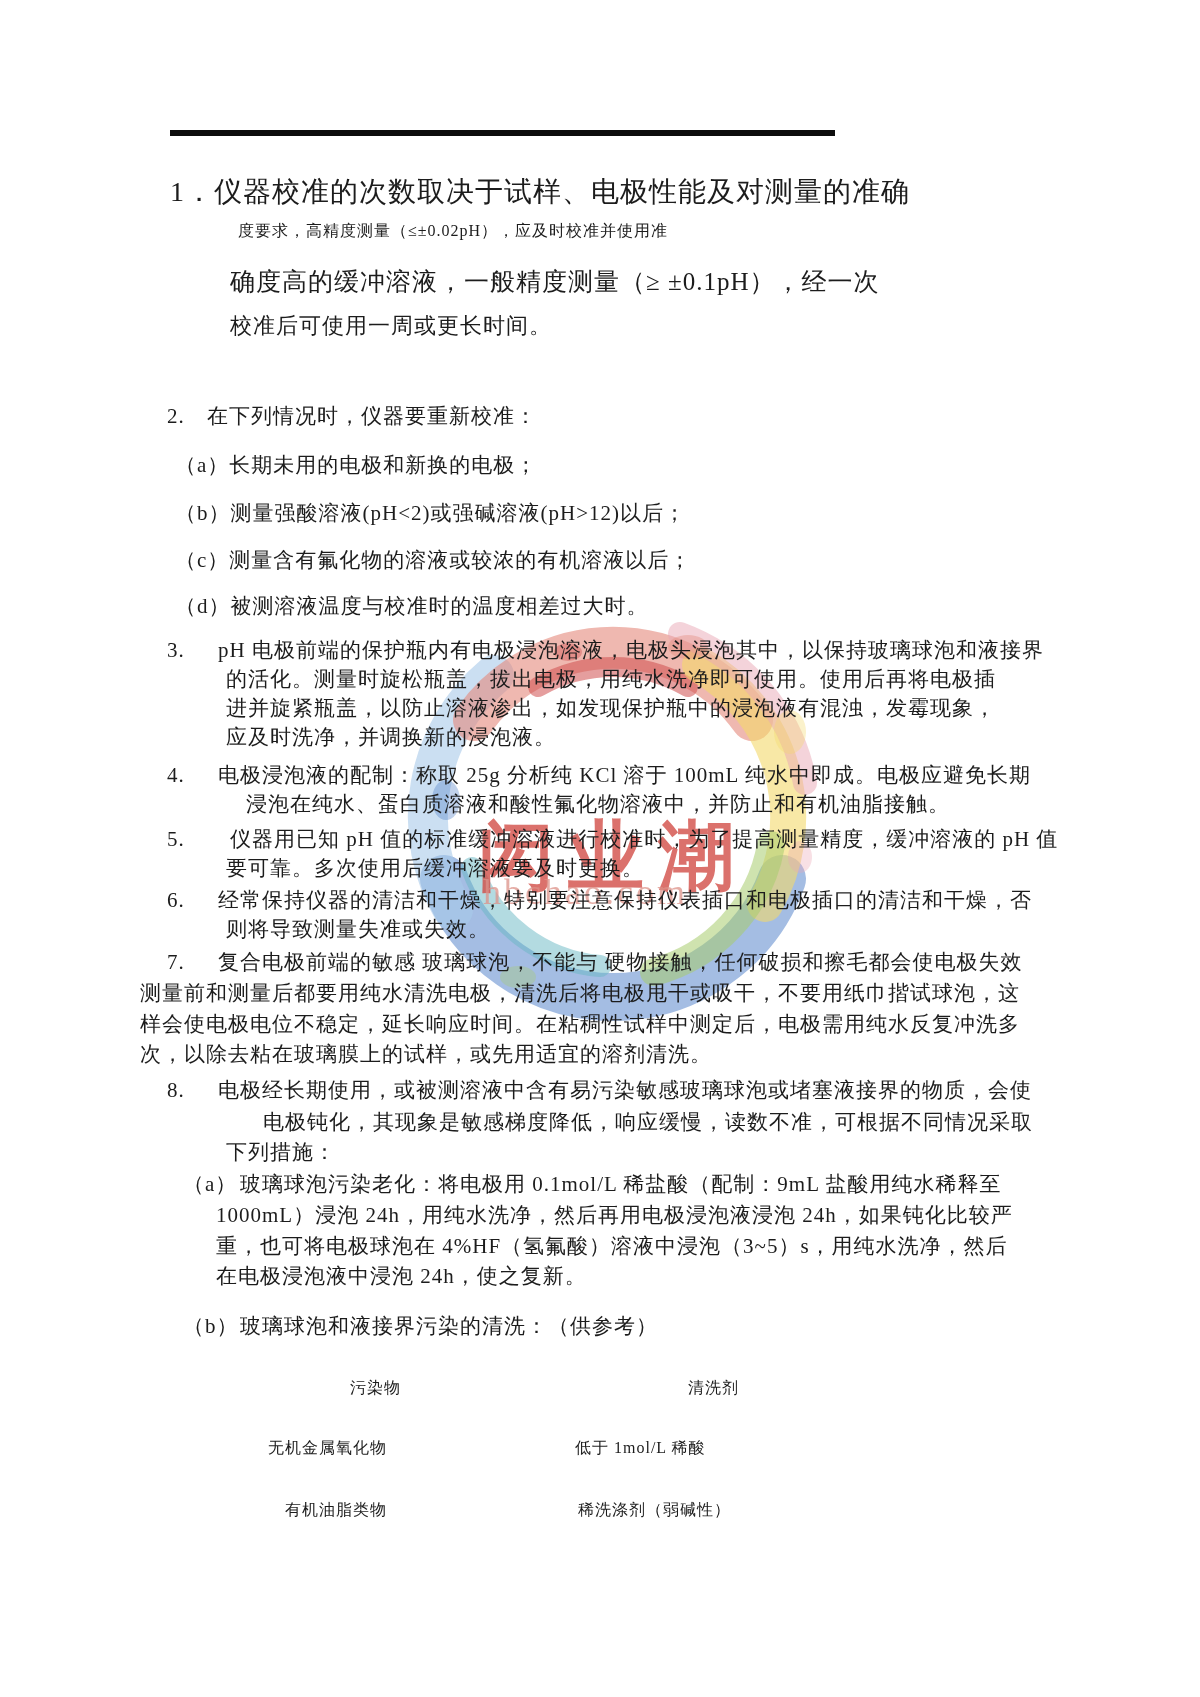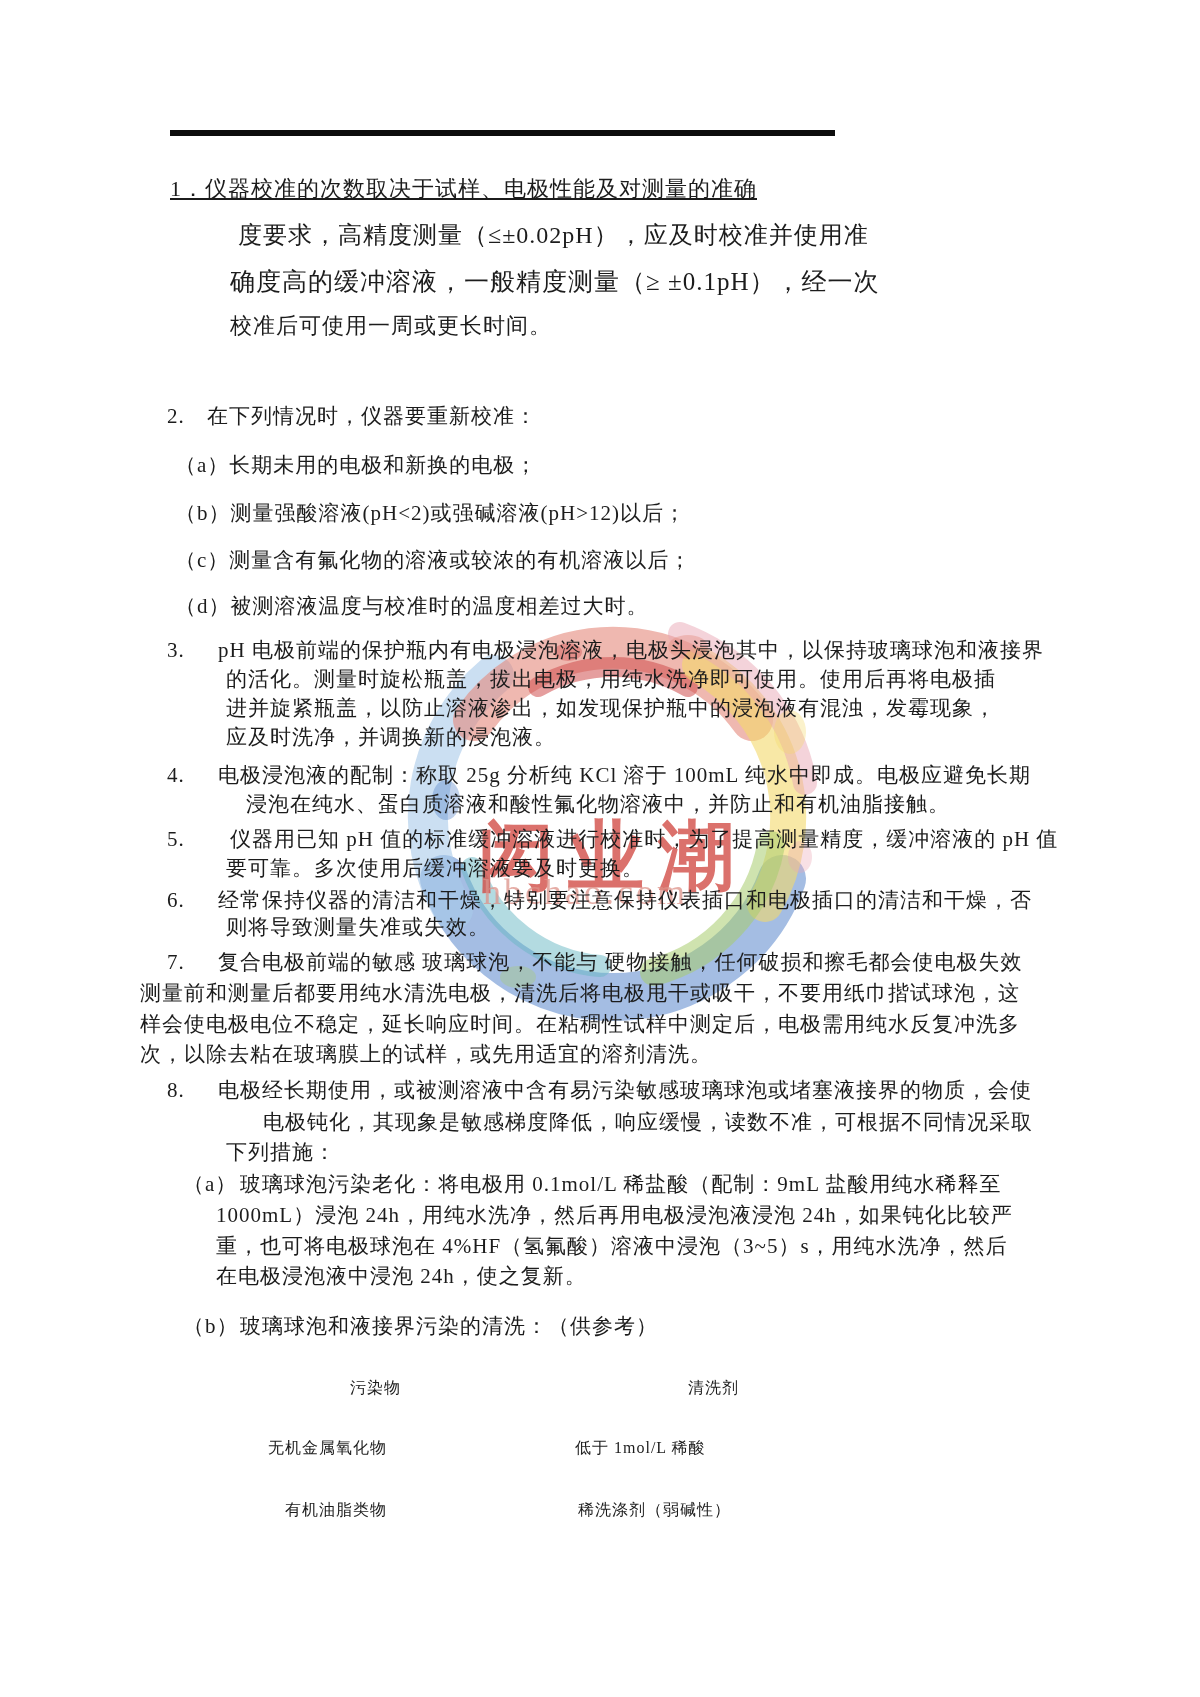--- a/index.html
+++ b/index.html
@@ -58,22 +58,22 @@
       <ellipse cx="402" cy="180" rx="16" ry="22" opacity="0.35" fill="#f3d96b"></ellipse>
       <ellipse cx="58" cy="248" rx="14" ry="20" opacity="0.35" fill="#4a7cc7"></ellipse>
       <ellipse cx="412" cy="305" rx="12" ry="16" opacity="0.35" fill="#eaa7b5"></ellipse>
       <ellipse cx="130" cy="425" rx="18" ry="11" opacity="0.35" fill="#a8cc6e"></ellipse>
     </g>
     <text x="225" y="330" text-anchor="middle" font-size="76" font-weight="bold" letter-spacing="14" opacity="0.78" font-family="Liberation Serif, DejaVu Serif, serif" fill="#d24a43">闳业潮</text>
     <text x="95" y="352" font-size="36" letter-spacing="3" opacity="0.75" font-family="Liberation Serif, DejaVu Serif, serif" fill="#dd9289">hbchao.com</text>
   </svg>
 
   <div id="body-lines">
-      <div class="t" style="left: 170px; top: 176px; font-size: 22px; text-decoration: underline;">1．仪器校准的次数取决于试样、电极性能及对测量的准确</div>
-      <div class="t" style="left: 238px; top: 222px; font-size: 24px;">度要求，高精度测量（≤±0.02pH），应及时校准并使用准</div>
+      <div class="t" style="left: 170px; top: 176px; font-size: 28px;">1．仪器校准的次数取决于试样、电极性能及对测量的准确</div>
+      <div class="t" style="left: 238px; top: 222px; font-size: 16px;">度要求，高精度测量（≤±0.02pH），应及时校准并使用准</div>
       <div class="t" style="left: 230px; top: 268px; font-size: 25px;">确度高的缓冲溶液，一般精度测量（≥ ±0.1pH），经一次</div>
       <div class="t" style="left: 230px; top: 313px; font-size: 22px;">校准后可使用一周或更长时间。</div>
       <div class="t" style="left: 167px; top: 404px;">2.</div>
       <div class="t" style="left: 207px; top: 404px;">在下列情况时，仪器要重新校准：</div>
       <div class="t" style="left: 175px; top: 453px;">（a）长期未用的电极和新换的电极；</div>
       <div class="t" style="left: 175px; top: 501px;">（b）测量强酸溶液(pH&lt;2)或强碱溶液(pH&gt;12)以后；</div>
       <div class="t" style="left: 175px; top: 548px;">（c）测量含有氟化物的溶液或较浓的有机溶液以后；</div>
       <div class="t" style="left: 175px; top: 594px;">（d）被测溶液温度与校准时的温度相差过大时。</div>
       <div class="t" style="left: 167px; top: 638px;">3.</div>
       <div class="t" style="left: 218px; top: 638px;">pH 电极前端的保护瓶内有电极浸泡溶液，电极头浸泡其中，以保持玻璃球泡和液接界</div>
@@ -81,21 +81,21 @@
       <div class="t" style="left: 226px; top: 696px;">进并旋紧瓶盖，以防止溶液渗出，如发现保护瓶中的浸泡液有混浊，发霉现象，</div>
       <div class="t" style="left: 226px; top: 725px;">应及时洗净，并调换新的浸泡液。</div>
       <div class="t" style="left: 167px; top: 763px;">4.</div>
       <div class="t" style="left: 218px; top: 763px;">电极浸泡液的配制：称取 25g 分析纯 KCl 溶于 100mL 纯水中即成。电极应避免长期</div>
       <div class="t" style="left: 226px; top: 792px; margin-left: 20px;">浸泡在纯水、蛋白质溶液和酸性氟化物溶液中，并防止和有机油脂接触。</div>
       <div class="t" style="left: 167px; top: 827px;">5.</div>
       <div class="t" style="left: 230px; top: 827px;">仪器用已知 pH 值的标准缓冲溶液进行校准时，为了提高测量精度，缓冲溶液的 pH 值</div>
       <div class="t" style="left: 226px; top: 856px;">要可靠。多次使用后缓冲溶液要及时更换。</div>
       <div class="t" style="left: 167px; top: 888px;">6.</div>
       <div class="t" style="left: 218px; top: 888px;">经常保持仪器的清洁和干燥，特别要注意保持仪表插口和电极插口的清洁和干燥，否</div>
-      <div class="t" style="left: 226px; top: 917px; font-family: Liberation Mono, monospace;">则将导致测量失准或失效。</div>
+      <div class="t" style="left: 226px; top: 917px;">则将导致测量失准或失效。</div>
       <div class="t" style="left: 167px; top: 950px;">7.</div>
       <div class="t" style="left: 218px; top: 950px;">复合电极前端的敏感 玻璃球泡，不能与 硬物接触，任何破损和擦毛都会使电极失效</div>
       <div class="t" style="left: 140px; top: 981px;">测量前和测量后都要用纯水清洗电极，清洗后将电极甩干或吸干，不要用纸巾揩试球泡，这</div>
       <div class="t" style="left: 140px; top: 1012px;">样会使电极电位不稳定，延长响应时间。在粘稠性试样中测定后，电极需用纯水反复冲洗多</div>
       <div class="t" style="left: 140px; top: 1042px;">次，以除去粘在玻璃膜上的试样，或先用适宜的溶剂清洗。</div>
       <div class="t" style="left: 167px; top: 1078px;">8.</div>
       <div class="t" style="left: 218px; top: 1078px;">电极经长期使用，或被测溶液中含有易污染敏感玻璃球泡或堵塞液接界的物质，会使</div>
       <div class="t" style="left: 226px; top: 1110px; margin-left: 37px;">电极钝化，其现象是敏感梯度降低，响应缓慢，读数不准，可根据不同情况采取</div>
       <div class="t" style="left: 226px; top: 1140px;">下列措施：</div>
       <div class="t" style="left: 183px; top: 1172px;">（a）</div>

